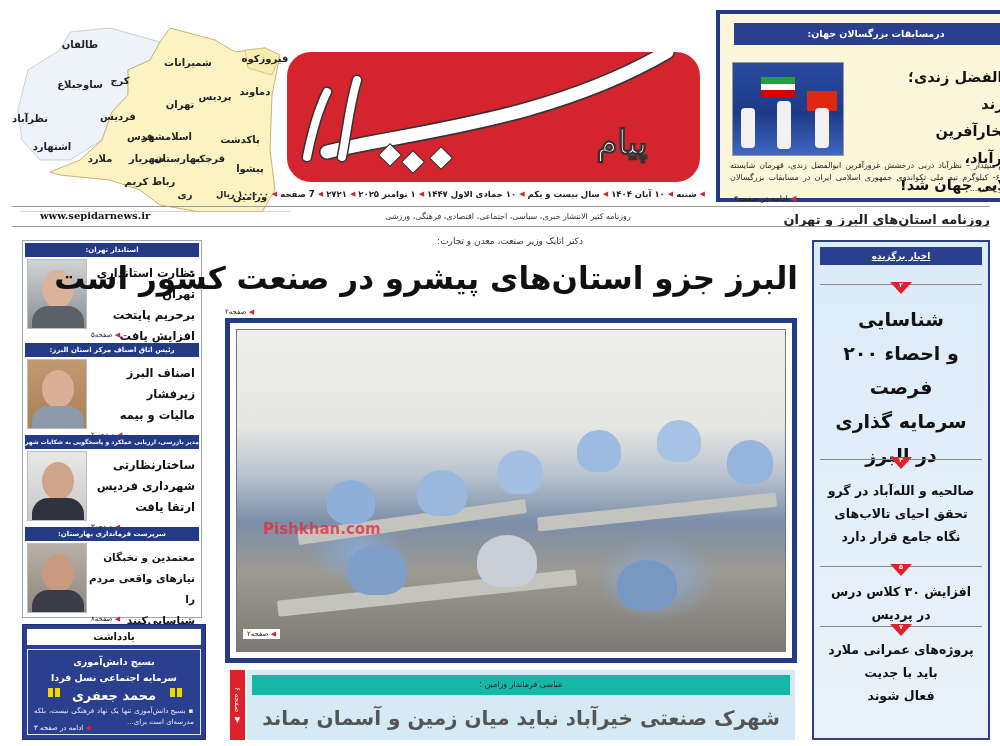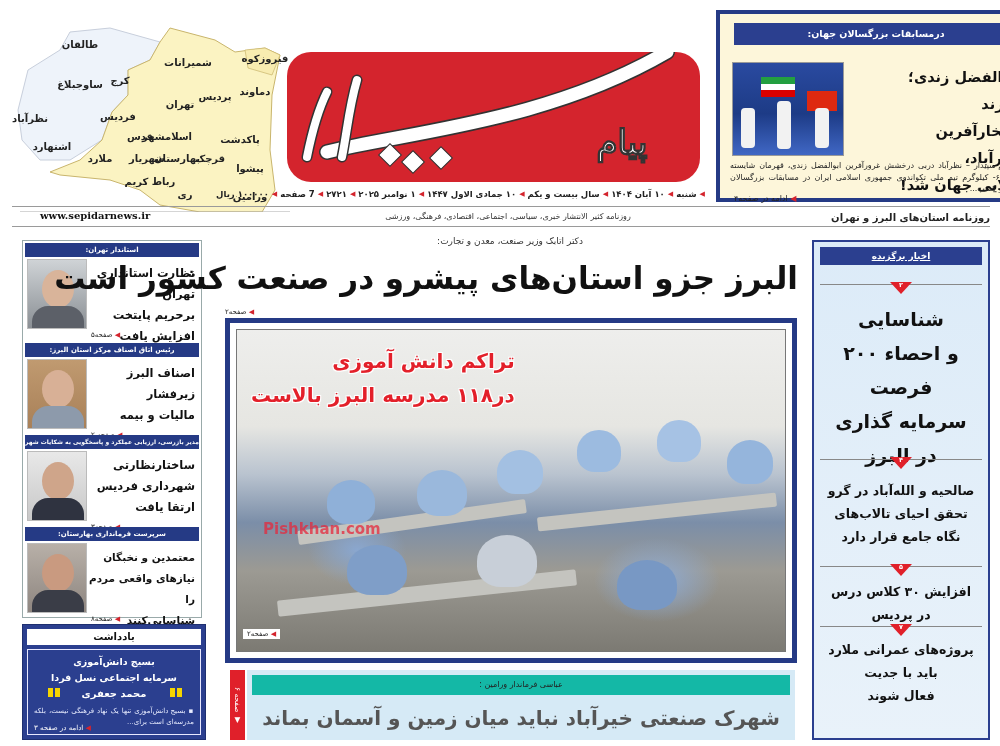--- a/index.html
+++ b/index.html
@@ -26,35 +26,35 @@
   #top-promo .promo-title { position: absolute; right: 10px; top: 50px; width: 142px; font-size: 14.5px; font-weight: bold; line-height: 27px; text-align: right; color: #111; }
   #top-promo .promo-body { position: absolute; right: 10px; left: 10px; top: 146px; font-size: 8px; line-height: 11.5px; text-align: justify; color: #222; }
   #top-promo .promo-more { position: absolute; left: 14px; top: 180px; font-size: 8px; color: #222; }
   .red-arrow { color: #d4242d; }
 
   
   #rule-top { left: 12px; top: 206px; width: 978px; height: 1px; background: #9a9a9a; }
   #rule-bottom { left: 12px; top: 226px; width: 978px; height: 1px; background: #9a9a9a; }
   #website { left: 40px; top: 210px; font-family: "DejaVu Serif", serif; font-weight: bold; font-size: 10px; direction: ltr; color: #111; }
   #tagline { left: 348px; top: 212px; width: 320px; font-size: 8px; color: #333; text-align: center; }
-  #region { right: 10px; top: 212px; font-size: 10px; color: #222; font-weight: bold; }
+  #region { right: 10px; top: 212px; font-size: 13px; color: #222; font-weight: bold; }
 
   
   #left-col { left: 22px; top: 240px; width: 180px; height: 378px; border: 1px solid #9aa; background: #fff; }
   .side-item { position: absolute; left: 2px; right: 2px; }
   .side-item .kicker { height: 14px; background: #253a85; color: #fff; font-size: 7px; font-weight: bold; text-align: center; line-height: 14px; white-space: nowrap; overflow: hidden; }
   .side-item .portrait { position: absolute; left: 2px; top: 16px; width: 60px; height: 70px; border: 1px solid #bbb; overflow: hidden; background: linear-gradient(#e9e5e0, #d8d2ca); }
   .side-item .headline { position: absolute; right: 4px; top: 20px; width: 110px; font-size: 11.5px; font-weight: bold; line-height: 21px; text-align: right; color: #111; }
   .side-item .pageref { position: absolute; left: 66px; top: 88px; font-size: 7px; color: #222; }
 
   #editorial { left: 22px; top: 624px; width: 184px; height: 116px; background: #2b3f8f; border: 1px solid #1e2f70; }
   #editorial .ed-head { position: absolute; left: 4px; right: 4px; top: 4px; height: 16px; background: #fff; color: #111; font-size: 10px; font-weight: bold; text-align: center; line-height: 16px; }
   #editorial .ed-inner { position: absolute; left: 4px; right: 4px; top: 24px; bottom: 4px; border: 1px solid #e8e8ff; }
   #editorial .ed-title { position: absolute; left: 0; right: 0; top: 4px; color: #fff; font-size: 9.5px; font-weight: bold; line-height: 16px; text-align: center; }
-  #editorial .ed-author { position: absolute; left: 0; right: 0; top: 38px; color: #fff; font-size: 10px; font-weight: bold; text-align: center; }
+  #editorial .ed-author { position: absolute; left: 0; right: 0; top: 38px; color: #fff; font-size: 13px; font-weight: bold; text-align: center; }
   #editorial .quote { position: absolute; top: 38px; width: 14px; height: 10px; display: flex; gap: 2px; }
   #editorial .quote i { display: block; width: 5px; height: 9px; background: #f5d500; }
   #editorial .ed-body { position: absolute; left: 6px; right: 6px; top: 56px; color: #e8ecff; font-size: 7px; line-height: 11px; text-align: justify; }
   #editorial .ed-more { position: absolute; left: 6px; bottom: 2px; color: #fff; font-size: 7px; }
 
   
   #main-kicker { left: 220px; top: 236px; width: 580px; text-align: center; font-size: 9px; color: #333; }
   #main-headline { left: 222px; top: 250px; width: 576px; text-align: center; font-size: 31px; font-weight: bold; color: #111; letter-spacing: -1px; line-height: 56px; white-space: nowrap; }
   #main-pageref { left: 225px; top: 308px; font-size: 7px; color: #222; }
 
@@ -270,24 +270,20 @@
     <div class="desk" style="left:40px;top:255px;width:300px;height:16px;transform:rotate(-6deg);"></div>
     <div class="student" style="left:90px;top:150px;width:48px;height:44px;background:#8fb0d8;"></div>
     <div class="student" style="left:180px;top:140px;width:50px;height:46px;background:#9ab8dc;"></div>
     <div class="student" style="left:260px;top:120px;width:46px;height:44px;background:#a3c0e2;"></div>
     <div class="student" style="left:340px;top:100px;width:44px;height:42px;background:#9cbbe0;"></div>
     <div class="student" style="left:420px;top:90px;width:44px;height:42px;background:#a6c2e4;"></div>
     <div class="student" style="left:490px;top:110px;width:46px;height:44px;background:#95b5dc;"></div>
     <div class="student" style="left:110px;top:215px;width:60px;height:50px;background:#7f9ec8;"></div>
     <div class="student" style="left:240px;top:205px;width:60px;height:52px;background:#c8cfd8;"></div>
     <div class="student" style="left:380px;top:230px;width:60px;height:50px;background:#7898c4;"></div>
-    <div class="overlay-title">
-      <span>تراکم دانش آموزی</span>
-      <span>در۱۱۸ مدرسه البرز بالاست</span>
-    </div>
     <div class="watermark">Pishkhan.com</div>
     <div class="photo-pageref"><span class="red-arrow">◀ </span><span>صفحه۲</span></div>
   </div>
 </div>
 
 <div id="bottom-tab" class="abs"><span>▼ </span><span>صفحه ۶</span></div>
 <div id="bottom-story" class="abs">
   <div class="bs-kicker">عباسی فرماندار ورامین :</div>
   <div class="bs-title">شهرک صنعتی خیرآباد نباید میان زمین و آسمان بماند</div>
 </div>

